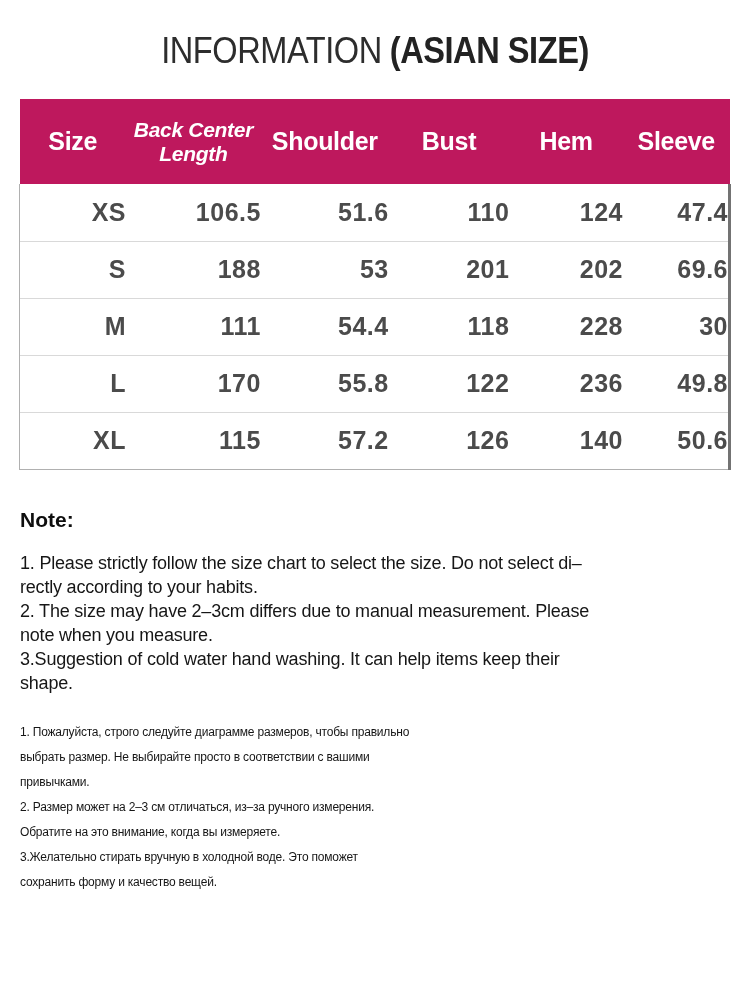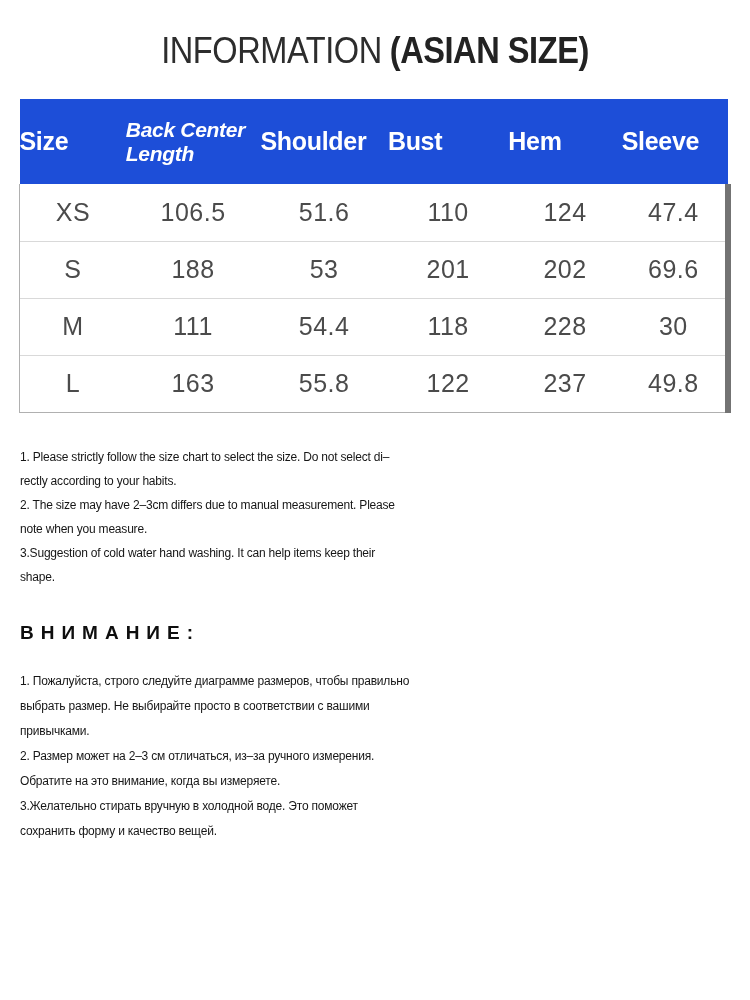--- a/index.html
+++ b/index.html
@@ -27,61 +27,61 @@
   .title .t-bold { font-weight: 700; color: #222; }
 
   
   .size-table {
     width: 712px;
     margin: 27px auto 0 auto;
     border-collapse: collapse;
     table-layout: fixed;
   }
   .size-table thead th {
-    background: #1d4ed8;
+    background: #be185d;
     color: #ffffff;
     height: 85px;
     font-size: 25px;
     font-weight: 700;
     letter-spacing: -0.3px;
-    text-align: left;
+    text-align: center;
     vertical-align: middle;
   }
   .size-table thead th.two-line {
     font-size: 21px;
     line-height: 24px;
     white-space: pre-line;
     font-style: italic;
   }
   .size-table tbody td {
     height: 57px;
-    text-align: center;
+    text-align: right;
     vertical-align: middle;
     font-size: 25px;
-    font-weight: 400;
+    font-weight: 700;
     color: #4b4b4b;
     letter-spacing: 0.5px;
     border-top: 1px solid #d9d9d9;
   }
   .size-table tbody tr:first-child td { border-top: none; }
   .size-table tbody td:first-child { border-left: 1px solid #b0b0b0; }
-  .size-table tbody td:last-child { border-right: 6px solid #737373; }
+  .size-table tbody td:last-child { border-right: 3px solid #737373; }
   .size-table tbody tr:last-child td { border-bottom: 1px solid #b0b0b0; }
 
   
   .text-wrap { padding: 0 20px; }
   .note-heading {
     margin-top: 38px;
     font-size: 21px;
     font-weight: 700;
     color: #0e0e0e;
   }
   .note-body {
-    margin-top: 32px;
-    font-size: 12px;
+    margin-top: 19px;
+    font-size: 18px;
     line-height: 24px;
     color: #161616;
     white-space: pre-line;
     letter-spacing: -0.2px;
   }
   .attention-heading {
     margin-top: 33px;
     font-size: 19px;
     font-weight: 700;
     color: #0e0e0e;
@@ -145,40 +145,48 @@
       <tr>
         <td>M</td>
         <td>111</td>
         <td>54.4</td>
         <td>118</td>
         <td>228</td>
         <td>30</td>
       </tr>
       <tr>
         <td>L</td>
-        <td>163</td>
+        <td>170</td>
         <td>55.8</td>
         <td>122</td>
-        <td>237</td>
+        <td>236</td>
         <td>49.8</td>
+      </tr>
+      <tr>
+        <td>XL</td>
+        <td>115</td>
+        <td>57.2</td>
+        <td>126</td>
+        <td>140</td>
+        <td>50.6</td>
       </tr>
     </tbody>
   </table>
 
   <div class="text-wrap">
+    <div class="note-heading">Note:</div>
     <div class="note-body">1. Please strictly follow the size chart  to select the size. Do not select di–
 rectly according to your habits.
 2. The size may have 2–3cm differs due to manual measurement. Please
 note when you measure.
 3.Suggestion of cold water hand washing. It can help items keep their
 shape.</div>
   </div>
 
   <div class="text-wrap">
-    <div class="attention-heading">ВНИМАНИЕ:</div>
     <div class="attention-body">1. Пожалуйста, строго следуйте диаграмме размеров, чтобы правильно
 выбрать размер. Не выбирайте просто в соответствии с вашими
 привычками.
 2. Размер может на 2–3 см отличаться, из–за ручного измерения.
 Обратите на это внимание, когда вы измеряете.
 3.Желательно стирать вручную в холодной воде. Это поможет
 сохранить форму и качество вещей.</div>
   </div>
 
 </div>

